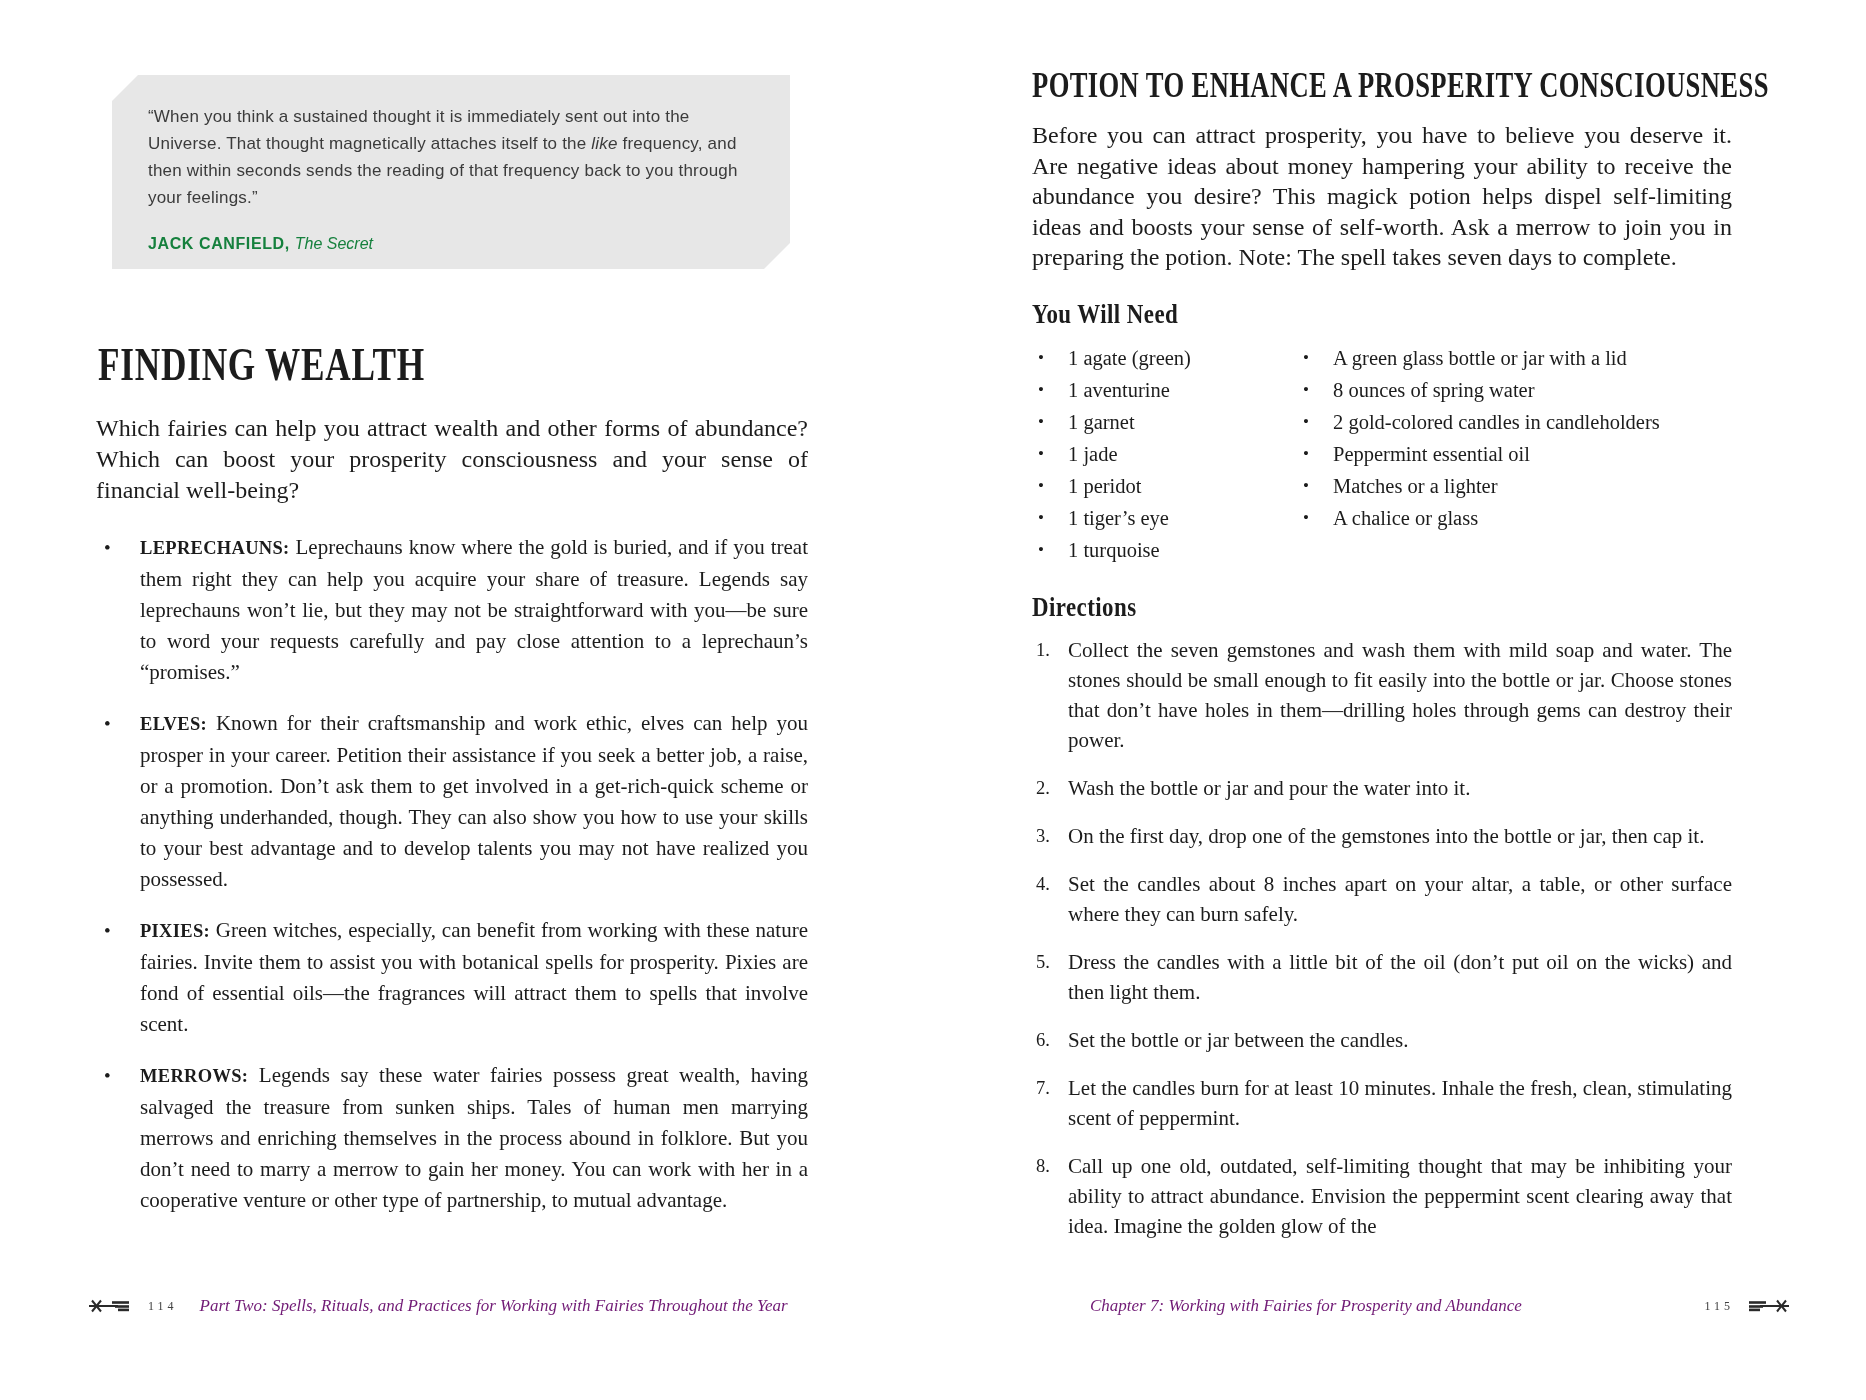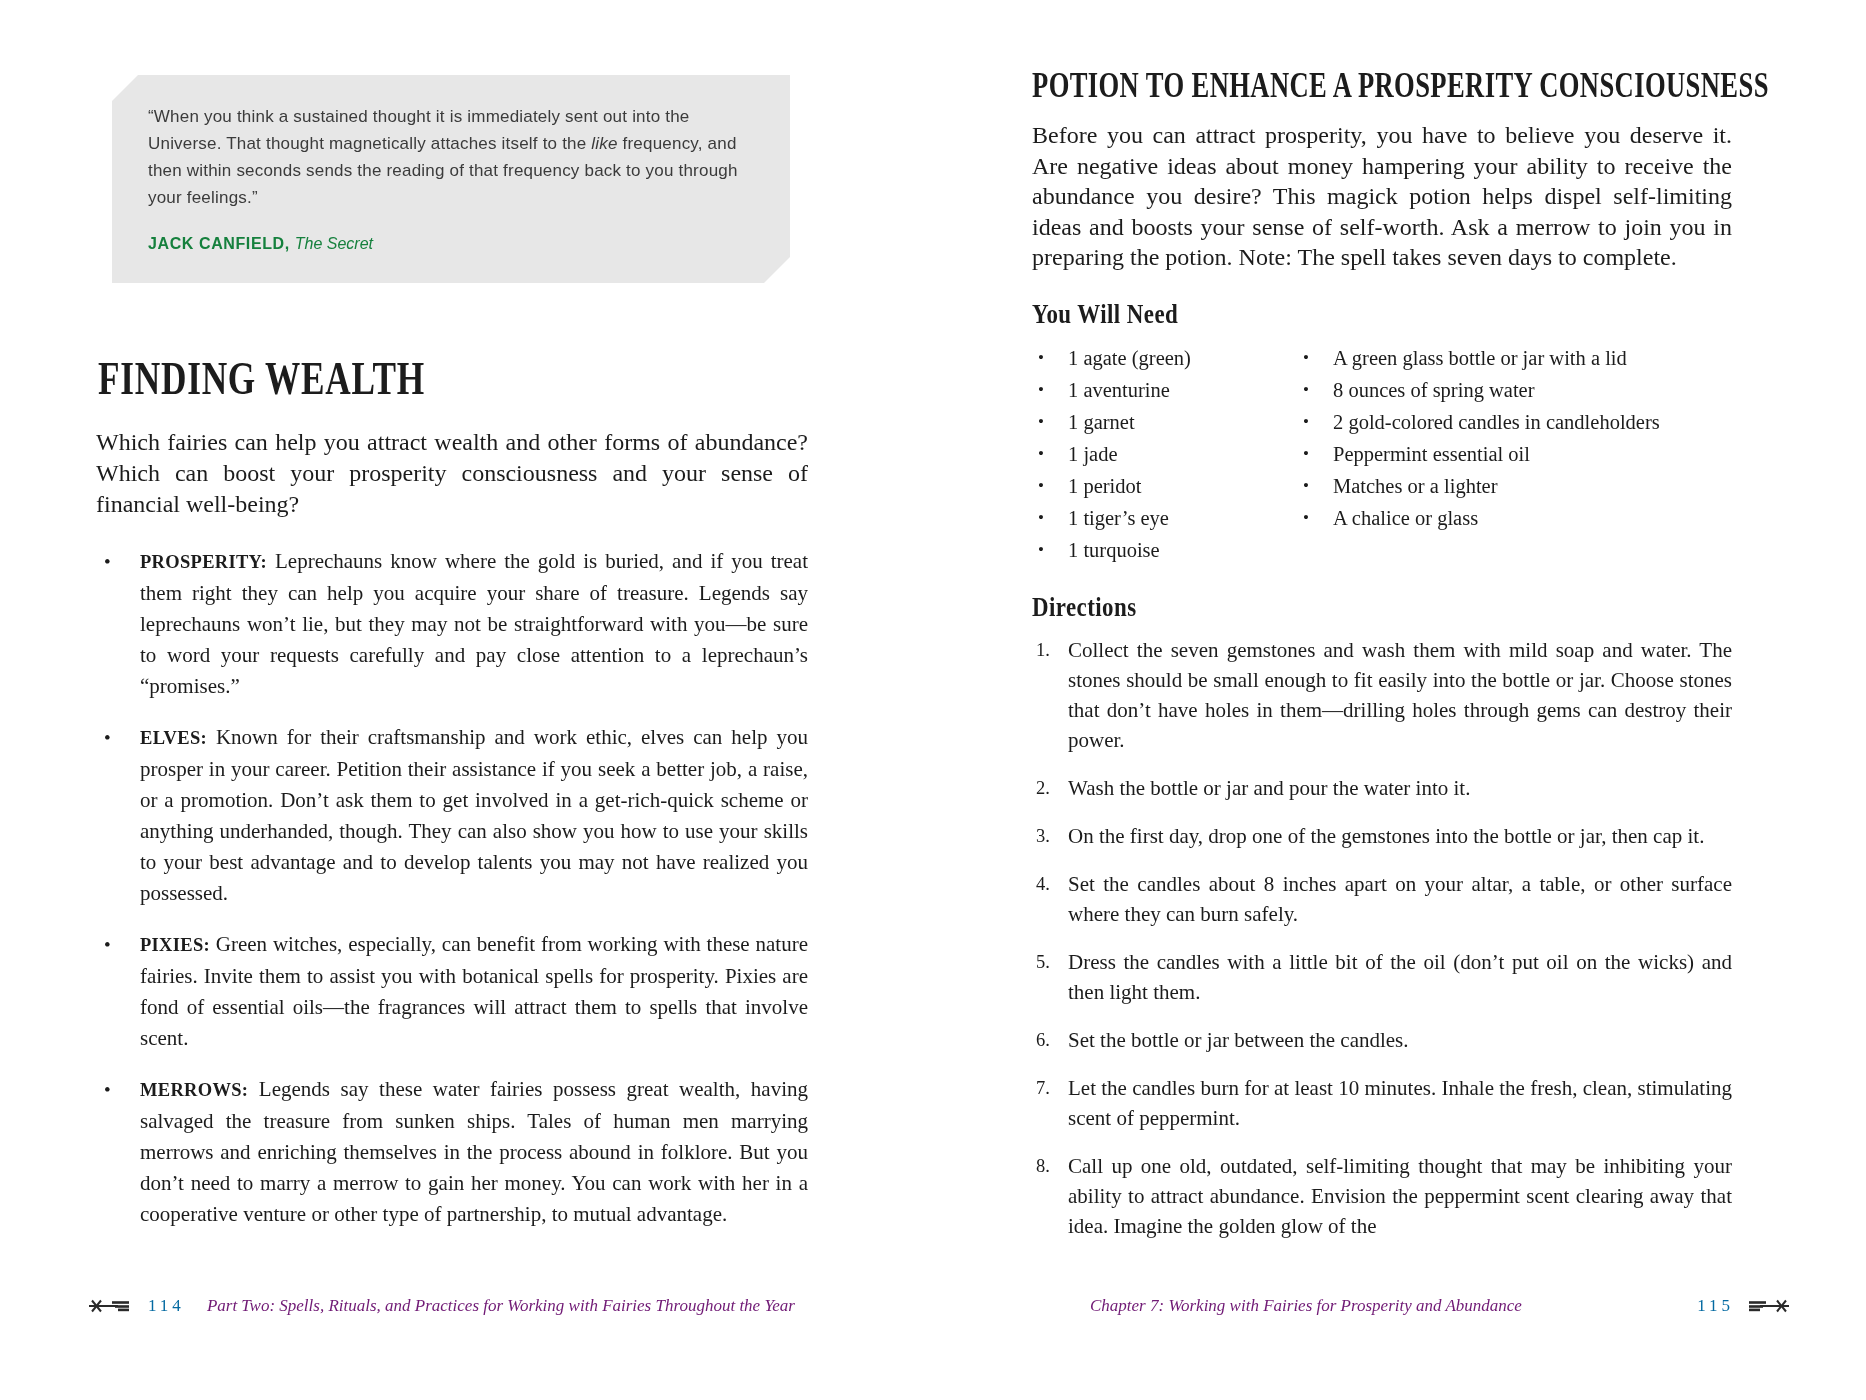--- a/index.html
+++ b/index.html
@@ -11,21 +11,21 @@
     overflow:hidden;
   }
   .page{position:absolute;top:0;}
   .page-left{left:96px;width:712px;}
   .page-right{left:1032px;width:700px;}
 
   
   .quote-box{
     margin:75px 18px 8px 16px;
     background:#e7e7e7;
-    padding:28px 36px 30px 36px;
+    padding:28px 36px 16px 36px;
     clip-path:polygon(26px 0, 100% 0, 100% calc(100% - 26px), calc(100% - 26px) 100%, 0 100%, 0 26px);
     font-family:"Liberation Sans", sans-serif;
     color:#3b3b3b;
   }
   .quote-text{margin:0;font-size:17px;line-height:27px;letter-spacing:0.2px;}
   .quote-text em{font-style:italic;}
   .attribution{margin:24px 0 0 0;text-align:left;font-size:16px;color:#15803d;}
   .attr-name{font-weight:600;letter-spacing:0.6px;}
   .attr-work{font-style:italic;font-weight:400;}
 
@@ -79,21 +79,21 @@
   .directions .num{flex:0 0 32px;padding-left:4px;font-size:18.5px;line-height:30px;}
   .directions .step-text{flex:1;font-size:21px;line-height:30px;text-align:justify;}
 
   
   .page-footer{
     position:absolute;top:1296px;
     display:flex;align-items:center;
     font-size:17px;
   }
   .page-footer .footer-text{font-style:italic;color:#701a75;}
-  .page-footer .pagenum{letter-spacing:4px;font-size:17px;color:#0369a1;}
+  .page-footer .pagenum{letter-spacing:4px;font-size:12px;color:#404040;}
   .footer-left{left:88px;width:730px;}
   .footer-left .ornament{margin-right:18px;}
   .footer-left .pagenum{margin-right:22px;}
   .footer-right{left:1090px;width:700px;}
   .footer-right .footer-text{margin-right:auto;}
   .footer-right .pagenum{margin-right:14px;}
   .ornament{display:inline-flex;align-items:center;}
   .ornament svg{display:block;}
   .ornament.mirrored svg{transform:scaleX(-1);}
 </style>
@@ -109,21 +109,21 @@
       <p class="attribution"><span class="attr-name">JACK CANFIELD, </span><em class="attr-work">The Secret</em></p>
     </div>
 
     <h1 class="section-title">FINDING WEALTH</h1>
 
     <p class="body-par">Which fairies can help you attract wealth and other forms of abundance? Which can boost your prosperity consciousness and your sense of financial well-being?</p>
 
     <ul class="fairy-list">
       <li>
         <span class="blt">•</span>
-        <div class="li-body"><span class="term">PROSPERITY:</span><span> Leprechauns know where the gold is buried, and if you treat them right they can help you acquire your share of treasure. Legends say leprechauns won’t lie, but they may not be straightforward with you—be sure to word your requests carefully and pay close attention to a leprechaun’s “promises.”</span></div>
+        <div class="li-body"><span class="term">LEPRECHAUNS:</span><span> Leprechauns know where the gold is buried, and if you treat them right they can help you acquire your share of treasure. Legends say leprechauns won’t lie, but they may not be straightforward with you—be sure to word your requests carefully and pay close attention to a leprechaun’s “promises.”</span></div>
       </li>
       <li>
         <span class="blt">•</span>
         <div class="li-body"><span class="term">ELVES:</span><span> Known for their craftsmanship and work ethic, elves can help you prosper in your career. Petition their assistance if you seek a better job, a raise, or a promotion. Don’t ask them to get involved in a get-rich-quick scheme or anything underhanded, though. They can also show you how to use your skills to your best advantage and to develop talents you may not have realized you possessed.</span></div>
       </li>
       <li>
         <span class="blt">•</span>
         <div class="li-body"><span class="term">PIXIES:</span><span> Green witches, especially, can benefit from working with these nature fairies. Invite them to assist you with botanical spells for prosperity. Pixies are fond of essential oils—the fragrances will attract them to spells that involve scent.</span></div>
       </li>
       <li>

